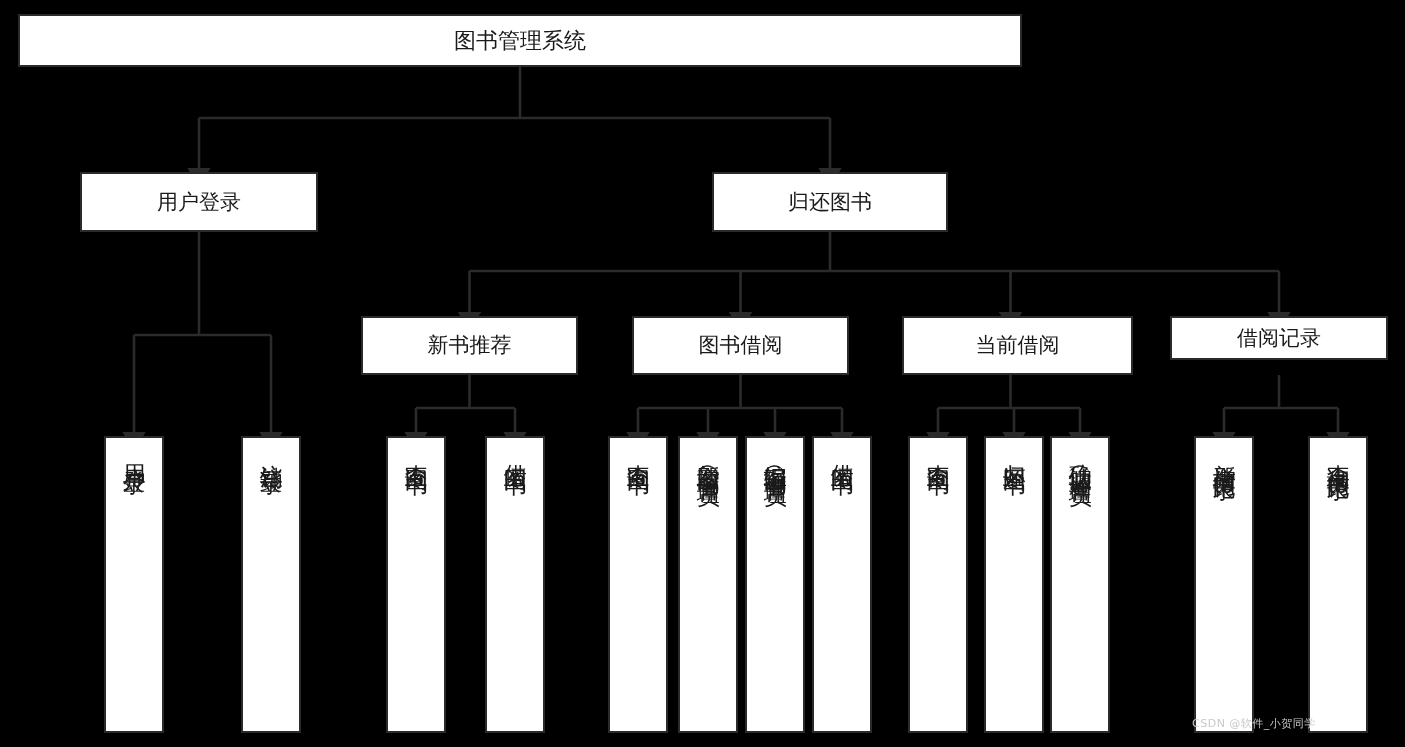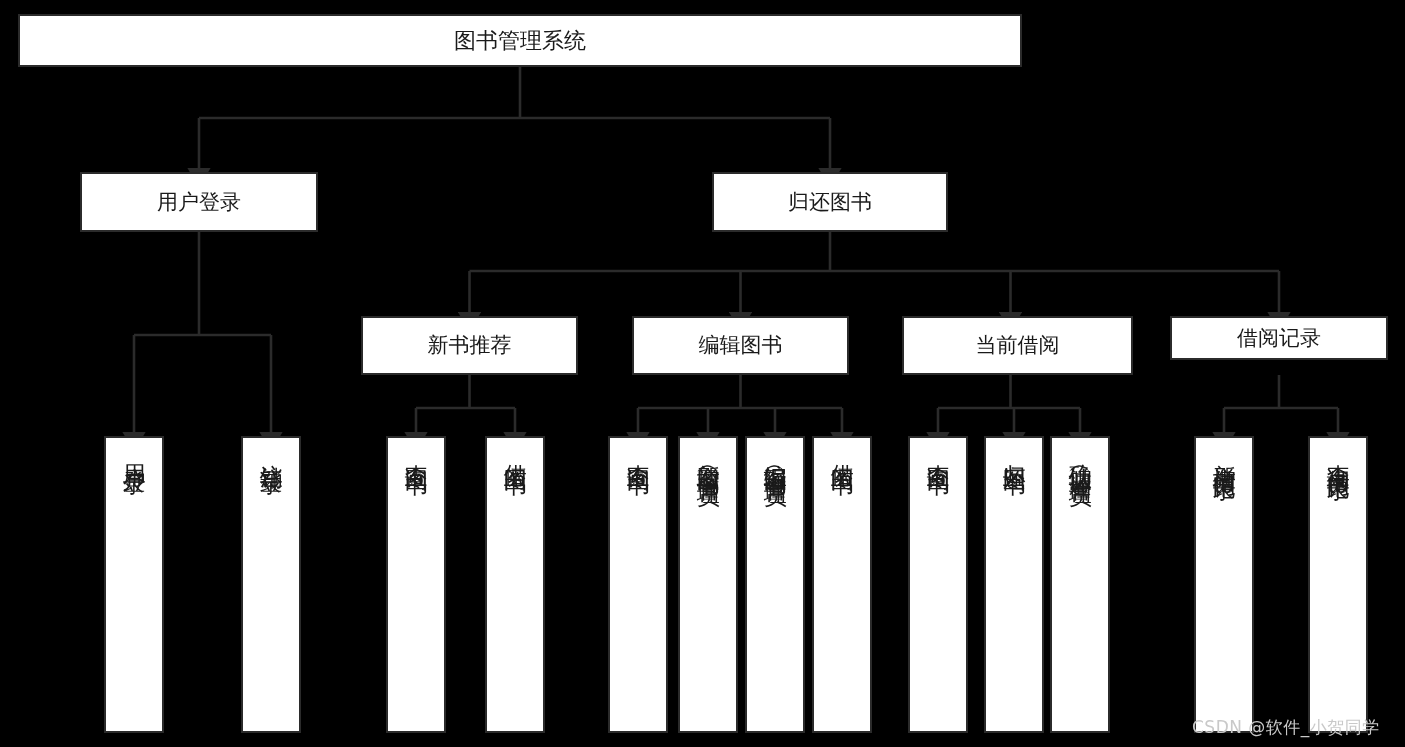--- a/index.html
+++ b/index.html
@@ -60,21 +60,21 @@
     writing-mode: vertical-rl;
     text-orientation: upright;
     font-size: 23px;
     letter-spacing: 3px;
     line-height: 1.1;
     white-space: nowrap;
   }
   #watermark {
     position: absolute;
     color: #c9c9c9;
-    font-size: 17px;
+    font-size: 11px;
     letter-spacing: 0.5px;
     white-space: nowrap;
     z-index: 5;
   }
 </style>
 </head>
 <body>
 
 <div id="diagram-root">
 
@@ -128,21 +128,21 @@
       <div class="node level1" style="left: 80px; top: 172px; width: 238px; height: 60px;">
         <span class="node-label">用户登录</span>
       </div>
       <div class="node level1" style="left: 712px; top: 172px; width: 236px; height: 60px;">
         <span class="node-label">归还图书</span>
       </div>
       <div class="node level2" style="left: 361px; top: 316px; width: 217px; height: 59px;">
         <span class="node-label">新书推荐</span>
       </div>
       <div class="node level2" style="left: 632px; top: 316px; width: 217px; height: 59px;">
-        <span class="node-label">编辑图书</span>
+        <span class="node-label">图书借阅</span>
       </div>
       <div class="node level2" style="left: 902px; top: 316px; width: 231px; height: 59px;">
         <span class="node-label">当前借阅</span>
       </div>
       <div class="node level2" style="left: 1170px; top: 316px; width: 218px; height: 44px;">
         <span class="node-label">借阅记录</span>
       </div>
       <div class="node leaf" style="left: 104px; top: 436px; width: 60px; height: 297px;">
         <span class="node-label">用户登录</span>
       </div>

